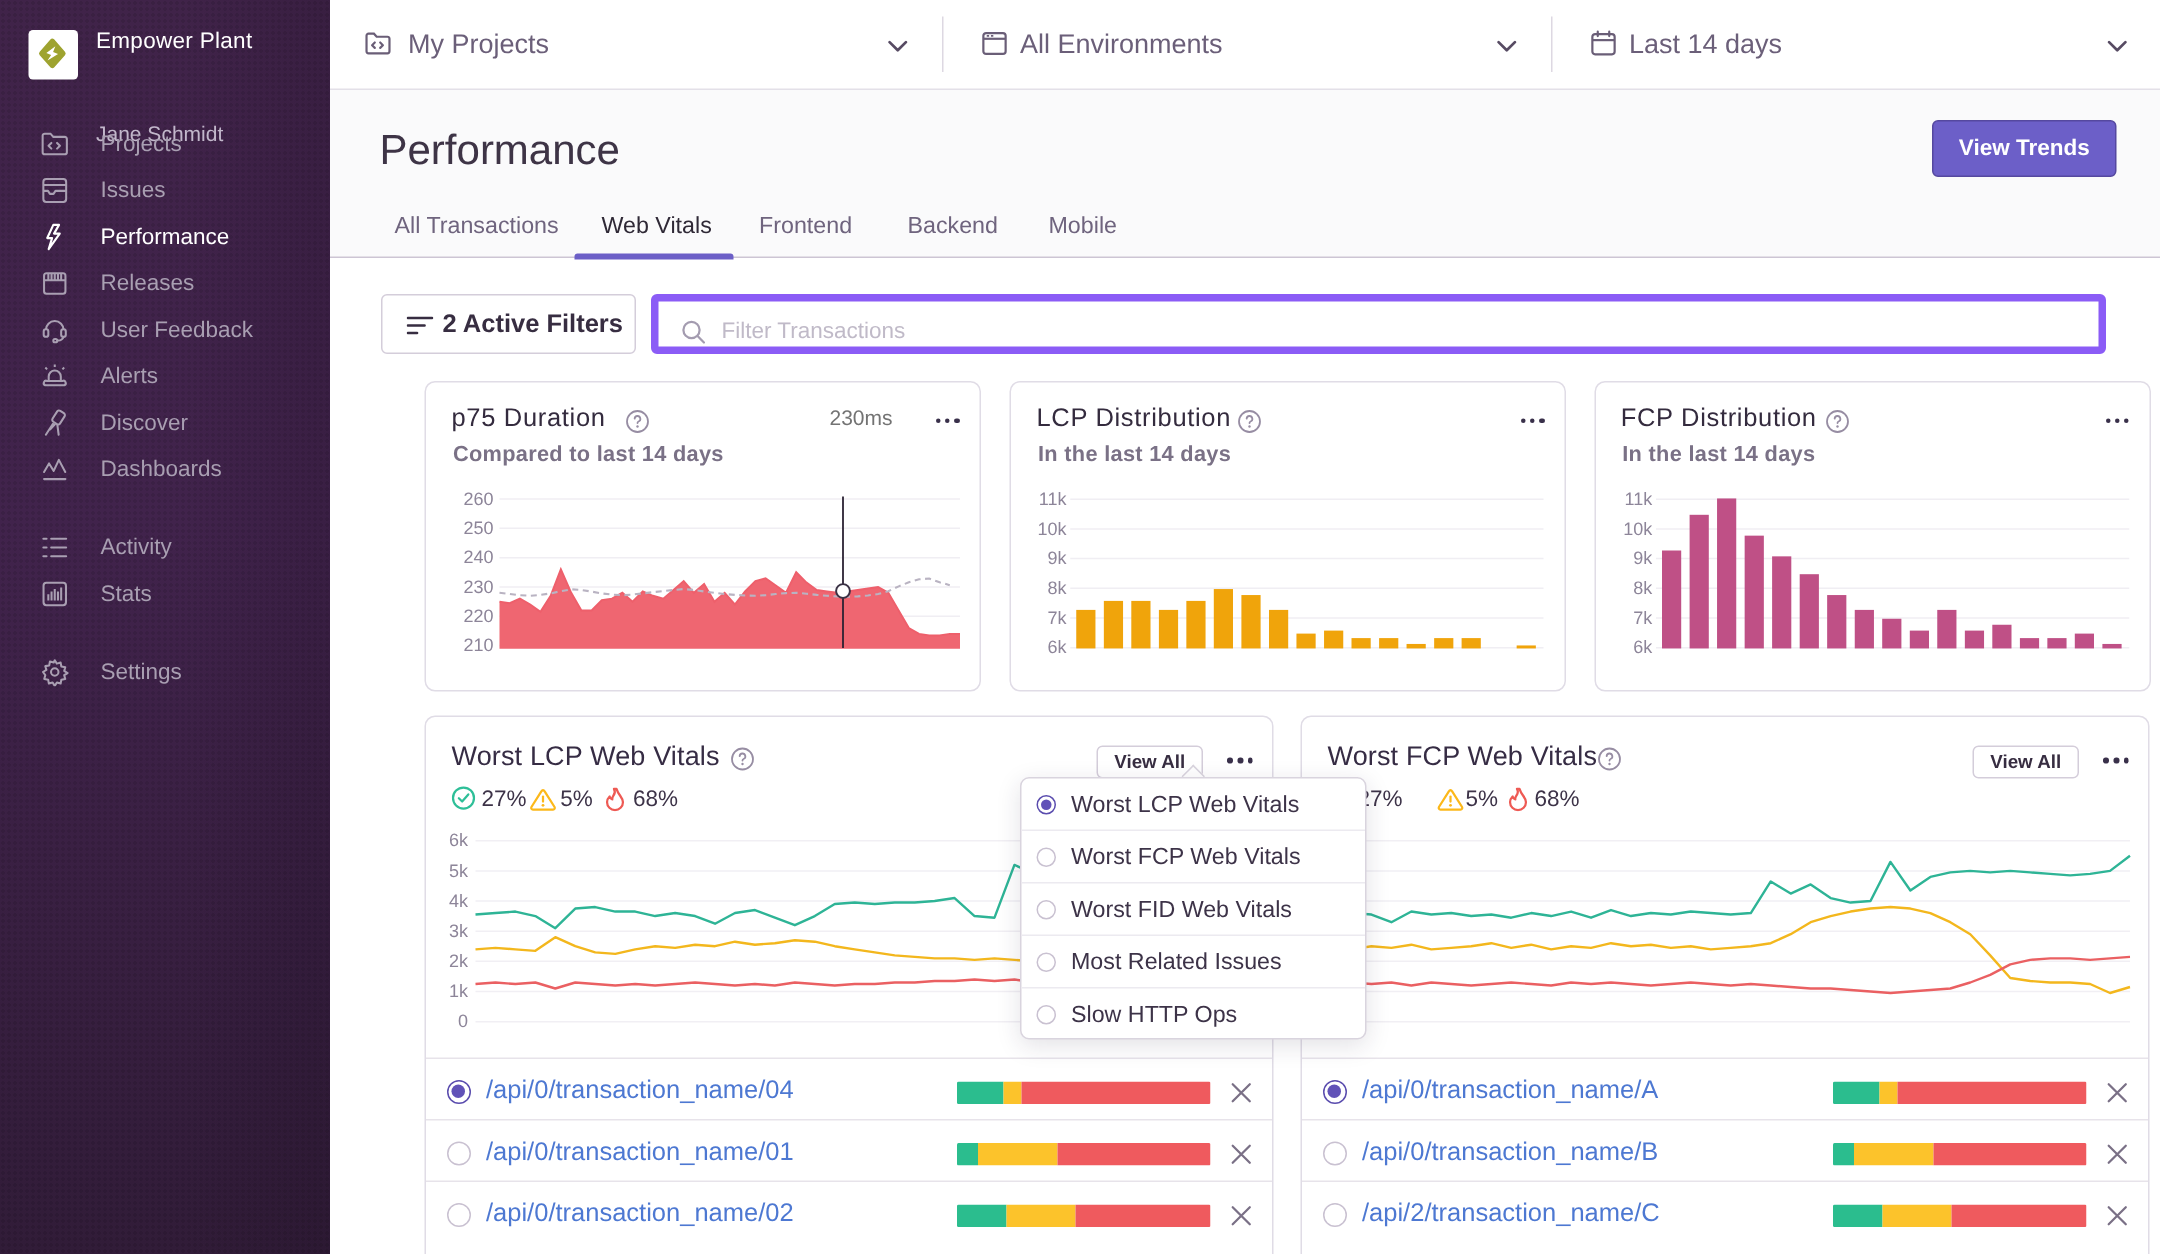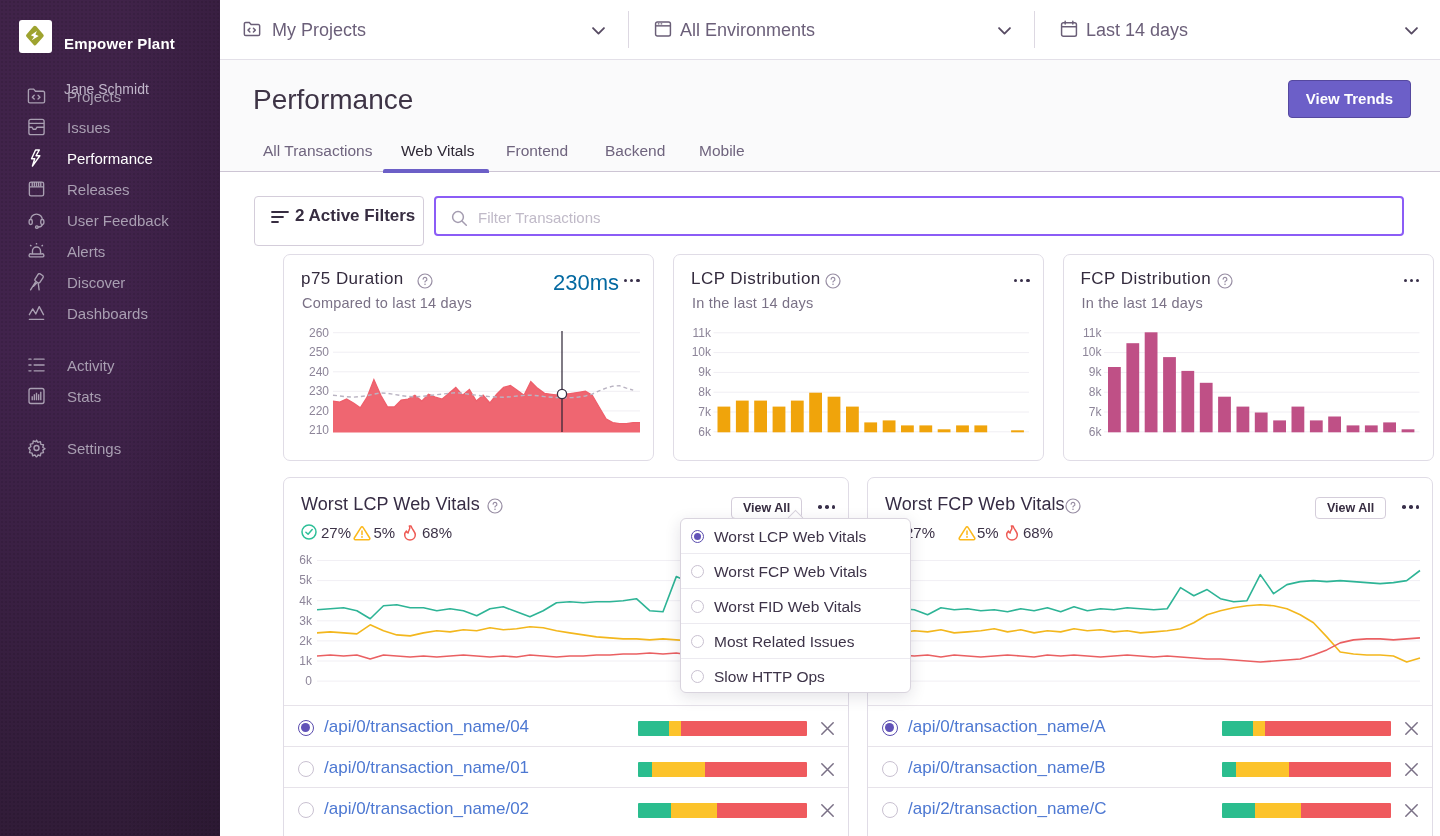--- a/index.html
+++ b/index.html
@@ -1,46 +1,46 @@
 <!DOCTYPE html>
 <html><head>
 <meta charset="utf-8">
 <style>
 * { margin:0; padding:0; box-sizing:border-box; }
 html,body { width:1440px; height:836px; overflow:hidden; font-family:"Liberation Sans", sans-serif; background:#fbfbfc; }
 .sidebar { position:absolute; left:0; top:0; width:220px; height:836px; background:radial-gradient(rgba(0,0,0,0.09) 1.1px, transparent 1.2px) 0 0/4px 4px, linear-gradient(90deg, rgba(18,8,24,0) 55%, rgba(18,8,24,0.16) 100%), linear-gradient(180deg,#402349 0%,#41234c 42%,#311c38 100%); }
 .logo { position:absolute; left:19px; top:20px; width:33px; height:33px; background:#fff; border-radius:3px; }
 .logo svg { position:absolute; left:0; top:0; }
-.orgname { position:absolute; left:64px; top:19px; color:#fff; font-size:15px; font-weight:bold; letter-spacing:0.2px;margin-top:16px;}
+.orgname { position:absolute; left:64px; top:19px; color:#fff; font-size:15px; font-weight:normal; letter-spacing:0.2px;}
 .username { position:absolute; left:64px; top:37px; color:#c2b7cb; font-size:14px;margin-top:44px; }
 .nav-item { position:absolute; left:0; width:220px; height:31px; color:#a99fb2; font-size:15px; }
 .nav-item .nic { position:absolute; left:27px; top:50%; transform:translateY(-50%); width:19px; height:19px; }
 .nav-item .nlb { position:absolute; left:67px; top:50%; transform:translateY(-50%); }
 .nav-item.active { color:#ffffff; }
 .topbar { position:absolute; left:220px; top:0; width:1220px; height:60px; background:#fff; border-bottom:1px solid #e3e0e8; }
 .tb-sec { position:absolute; top:0; height:59px; }
 .tb-sec .tbi { position:absolute; left:23px; top:20px; width:18px; height:18px; }
 .tb-sec .tbl { position:absolute; left:52px; top:50%; transform:translateY(-50%); font-size:18px; color:#6b5f79; }
 .tb-sec .tbc { position:absolute; right:21px; top:22px; width:17px; height:17px; }
 .tb-div { position:absolute; top:11px; width:1px; height:37px; background:#ddd8e2; }
 .main { position:absolute; left:220px; top:60px; width:1220px; height:776px; background:#ffffff; }
 .headstrip { position:absolute; left:0; top:0; width:1220px; height:112px; background:#fafafb; }
 h1.pagetitle { position:absolute; left:33px; top:24px; font-size:28px; font-weight:500; color:#3e3446; }
 .viewtrends { position:absolute; left:1068px; top:20px; width:123px; height:38px; background:#6c5fc8; border:1px solid #55489f; border-radius:4px; color:#fff; font-size:15px; font-weight:bold; text-align:center; line-height:36px; }
 .tabs { position:absolute; left:0; top:60px; width:1220px; height:52px; border-bottom:1.5px solid #cdc5d4; }
 .tab { position:absolute; top:22px; font-size:15.5px; color:#6f647e; }
 .tab.active { color:#2f2936; font-weight:500; }
 .tab-underline { position:absolute; left:163px; top:49px; width:106px; height:4px; background:#6c5fc7; border-radius:2px 2px 0 0; }
-.filterbtn { position:absolute; left:34px; top:136px; width:170px; height:50px; background:#fff; border:1px solid #d4cdda; border-radius:4px; }
+.filterbtn { position:absolute; left:34px; top:136px; width:170px; height:40px; background:#fff; border:1px solid #d4cdda; border-radius:4px; }
 .filterbtn .flb { position:absolute; left:40px; top:9px; font-size:17px; font-weight:bold; color:#372d41; }
-.searchbox { position:absolute; left:214px; top:136px; width:970px; height:40px; background:#fff; border:2px solid #8b5cf6; border-radius:4px; }
+.searchbox { position:absolute; left:214px; top:136px; width:970px; height:40px; background:#fff; border:5px solid #8b5cf6; border-radius:4px; }
 .searchbox .ph { position:absolute; left:42px; top:11px; font-size:15px; color:#c0bac8; }
 .card { position:absolute; background:#fff; border:1px solid #e0dce6; border-radius:7px;margin-left:29px; }
 .card .ctitle { position:absolute; left:17px; top:14px; font-size:17px; font-weight:normal; color:#342b3e; letter-spacing:0.45px; }
-.card .csub { position:absolute; left:18px; top:40px; font-size:14.5px; color:#7a7186; letter-spacing:0.2px; }
+.card .csub { position:absolute; left:18px; top:40px; font-size:14.5px; color:#7a7186; letter-spacing:0.2px;font-weight:bold; }
 .card .dots { position:absolute; font-size:0; }
 .dots span { display:inline-block; width:3.2px; height:3.2px; border-radius:50%; background:#39304a; margin-left:3px; }
 .dots.lg span { width:3.6px; height:3.6px; margin-left:3.2px; }
 .bigtitle { position:absolute; left:17px; top:16px; font-size:18px; color:#362c44; letter-spacing:0.1px; }
 .viewall { position:absolute; width:71px; height:22px; background:#fff; border:1px solid #d4cdda; border-radius:4px; font-size:12.5px; font-weight:bold; color:#372d41; text-align:center; line-height:20px; }
 .txrow { position:absolute; left:0; width:564px; height:41px; border-top:1px solid #e7e3ea; background:#fff; }
 .txrow .lnk { position:absolute; left:40px; top:11px; font-size:17px; color:#4d78d2; }
 .vbar { position:absolute; left:354px; top:15px; width:169px; height:15px; border-radius:1px; overflow:hidden; }
 .vbar i { position:absolute; top:0; height:15px; }
 .xico { position:absolute; left:536px; top:15px; width:15px; height:15px; }
@@ -208,21 +208,21 @@
     <span class="ph">Filter Transactions</span>
   </div>
 
 <div class="card" style="left:34px;top:194px;width:371px;height:207px">
   <div class="ctitle">p75 Duration</div>
   <span style="position:absolute;left:133px;top:18px"><svg width="16" height="16" viewBox="0 0 16 16" fill="none">
           <circle cx="8" cy="8" r="7" stroke="#978da3" stroke-width="1.2"></circle>
           <path d="M6.1 6.1 a1.9 1.9 0 1 1 2.6 1.9 c-.5.2-.7.5-.7 1" stroke="#978da3" stroke-width="1.2" fill="none" stroke-linecap="round"></path>
           <circle cx="8" cy="11.3" r="0.8" fill="#978da3"></circle>
         </svg></span>
-  <div style="position:absolute;left:269px;top:15px;width:90px;font-size:22px;color:#0369a1;">230ms</div>
+  <div style="position:absolute;left:269px;top:15px;width:90px;font-size:14px;color:#737373;">230ms</div>
   <span class="dots" style="left:337px;top:24px"><span></span><span></span><span></span></span>
   <div class="csub">Compared to last 14 days</div>
   <svg style="position:absolute;left:0;top:60px" width="371" height="145" viewBox="0 0 371 145">
     <line x1="49" y1="17.7" x2="356" y2="17.7" stroke="#f0eef3" stroke-width="1"></line>
         <text x="45" y="21.5" text-anchor="end" font-size="12" fill="#8d8599" font-family="Liberation Sans, sans-serif">260</text>
         <line x1="49" y1="37.2" x2="356" y2="37.2" stroke="#f0eef3" stroke-width="1"></line>
         <text x="45" y="41.0" text-anchor="end" font-size="12" fill="#8d8599" font-family="Liberation Sans, sans-serif">250</text>
         <line x1="49" y1="56.8" x2="356" y2="56.8" stroke="#f0eef3" stroke-width="1"></line>
         <text x="45" y="60.599999999999994" text-anchor="end" font-size="12" fill="#8d8599" font-family="Liberation Sans, sans-serif">240</text>
         <line x1="49" y1="76.3" x2="356" y2="76.3" stroke="#f0eef3" stroke-width="1"></line>

